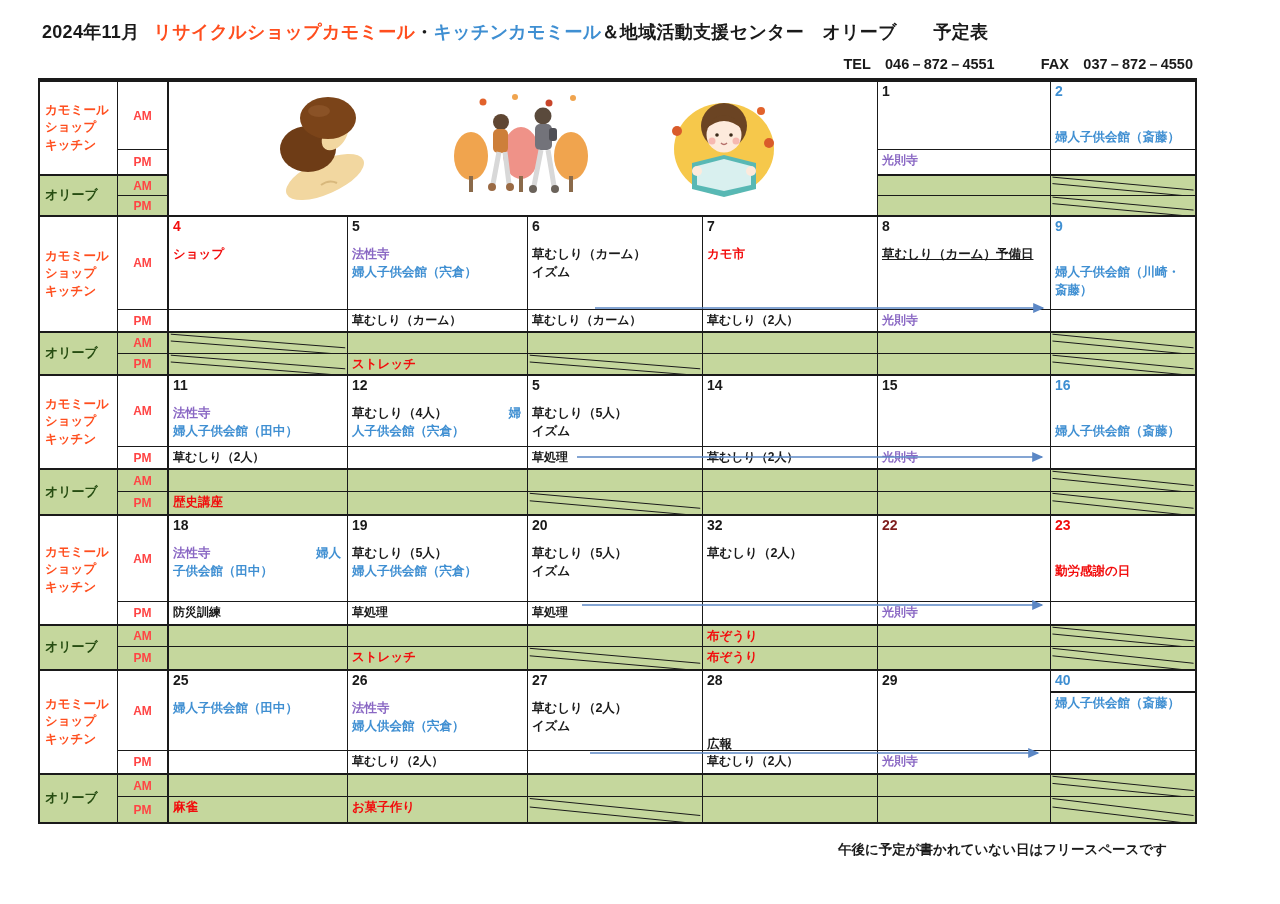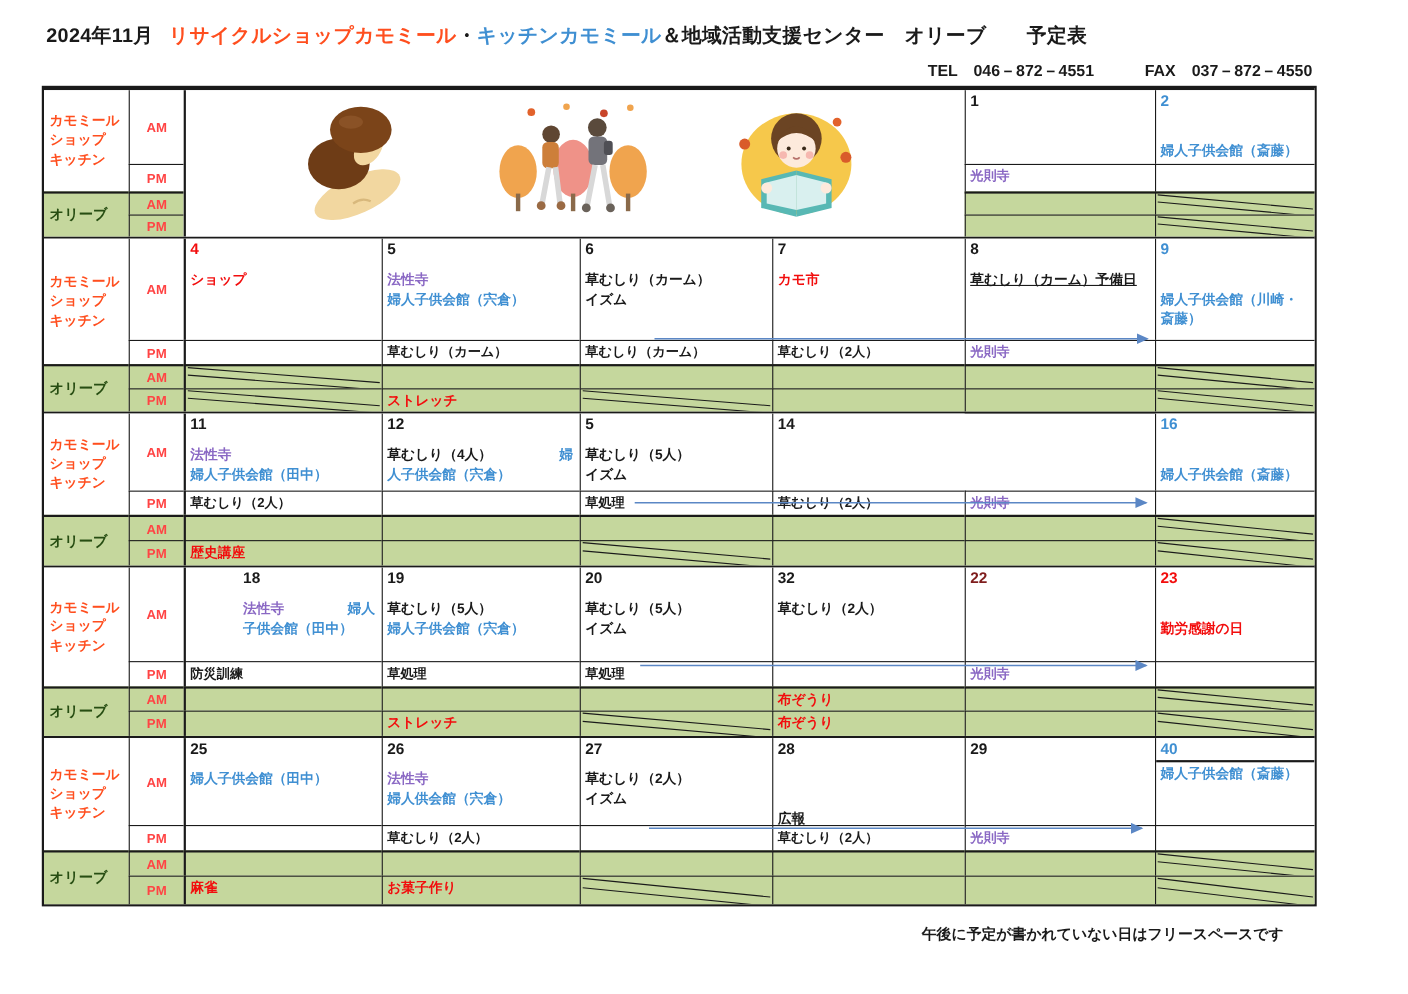--- a/index.html
+++ b/index.html
@@ -367,20 +367,24 @@
         </div>
         <div class="cell no-bt" style="grid-area: 1 / 6;">
           <div class="day-num" style="color: rgb(26, 26, 26);">14</div>
           <div class="evs"></div>
         </div>
         <div class="cell" style="grid-area: 2 / 6;">
           <span class="seg pmtext" style="color: rgb(26, 26, 26);">草むしり（2人）</span>
         </div>
         <div class="cell olivebg bt2" style="grid-area: 3 / 6;"></div>
         <div class="cell olivebg" style="grid-area: 4 / 6;"></div>
+        <div class="cell no-bt" style="grid-area: 1 / 7;">
+          <div class="day-num" style="color: rgb(26, 26, 26);">15</div>
+          <div class="evs"></div>
+        </div>
         <div class="cell" style="grid-area: 2 / 7;">
           <span class="seg pmtext" style="color: rgb(138, 104, 196);">光則寺</span>
         </div>
         <div class="cell olivebg bt2" style="grid-area: 3 / 7;"></div>
         <div class="cell olivebg" style="grid-area: 4 / 7;"></div>
         <div class="cell no-bt" style="grid-area: 1 / 8;">
           <div class="day-num" style="color: rgb(63, 143, 210);">16</div>
           <div class="evs">
             <div class="ev-line">&nbsp;</div>
             <div class="ev-line">
@@ -416,21 +420,21 @@
         </div>
         <div class="cell time" style="grid-area: 2 / 2;">
           <span>PM</span>
         </div>
         <div class="cell time bt2 olivebg" style="grid-area: 3 / 2;">
           <span>AM</span>
         </div>
         <div class="cell time olivebg" style="grid-area: 4 / 2;">
           <span>PM</span>
         </div>
-        <div class="cell no-bt bl2" style="grid-area: 1 / 3; padding-left: 48px;">
+        <div class="cell no-bt bl2" style="grid-area: 1 / 3;">
           <div class="day-num" style="color: rgb(26, 26, 26);">18</div>
           <div class="evs">
             <div class="ev-line">
               <span class="seg" style="color: rgb(138, 104, 196);">法性寺</span>
               <span class="seg right" style="color: rgb(63, 143, 210);">婦人</span>
             </div>
             <div class="ev-line">
               <span class="seg" style="color: rgb(63, 143, 210);">子供会館（田中）</span>
             </div>
           </div>

